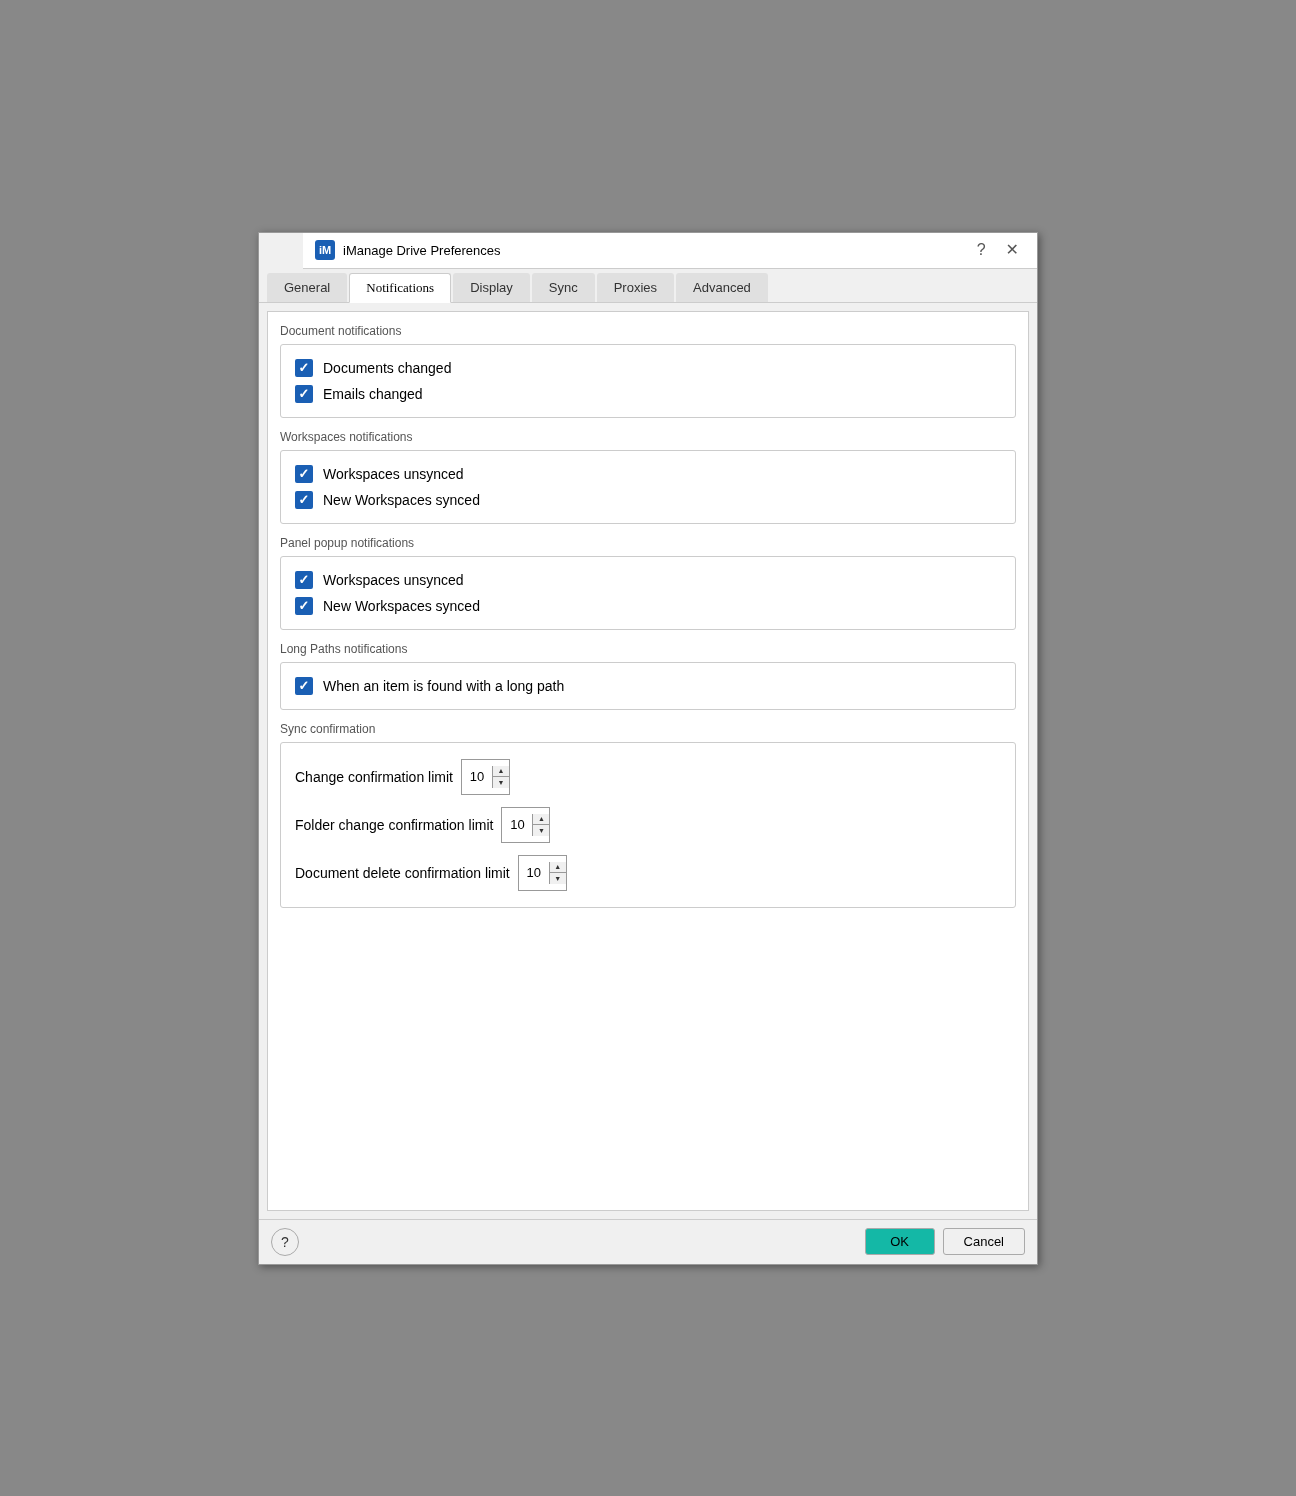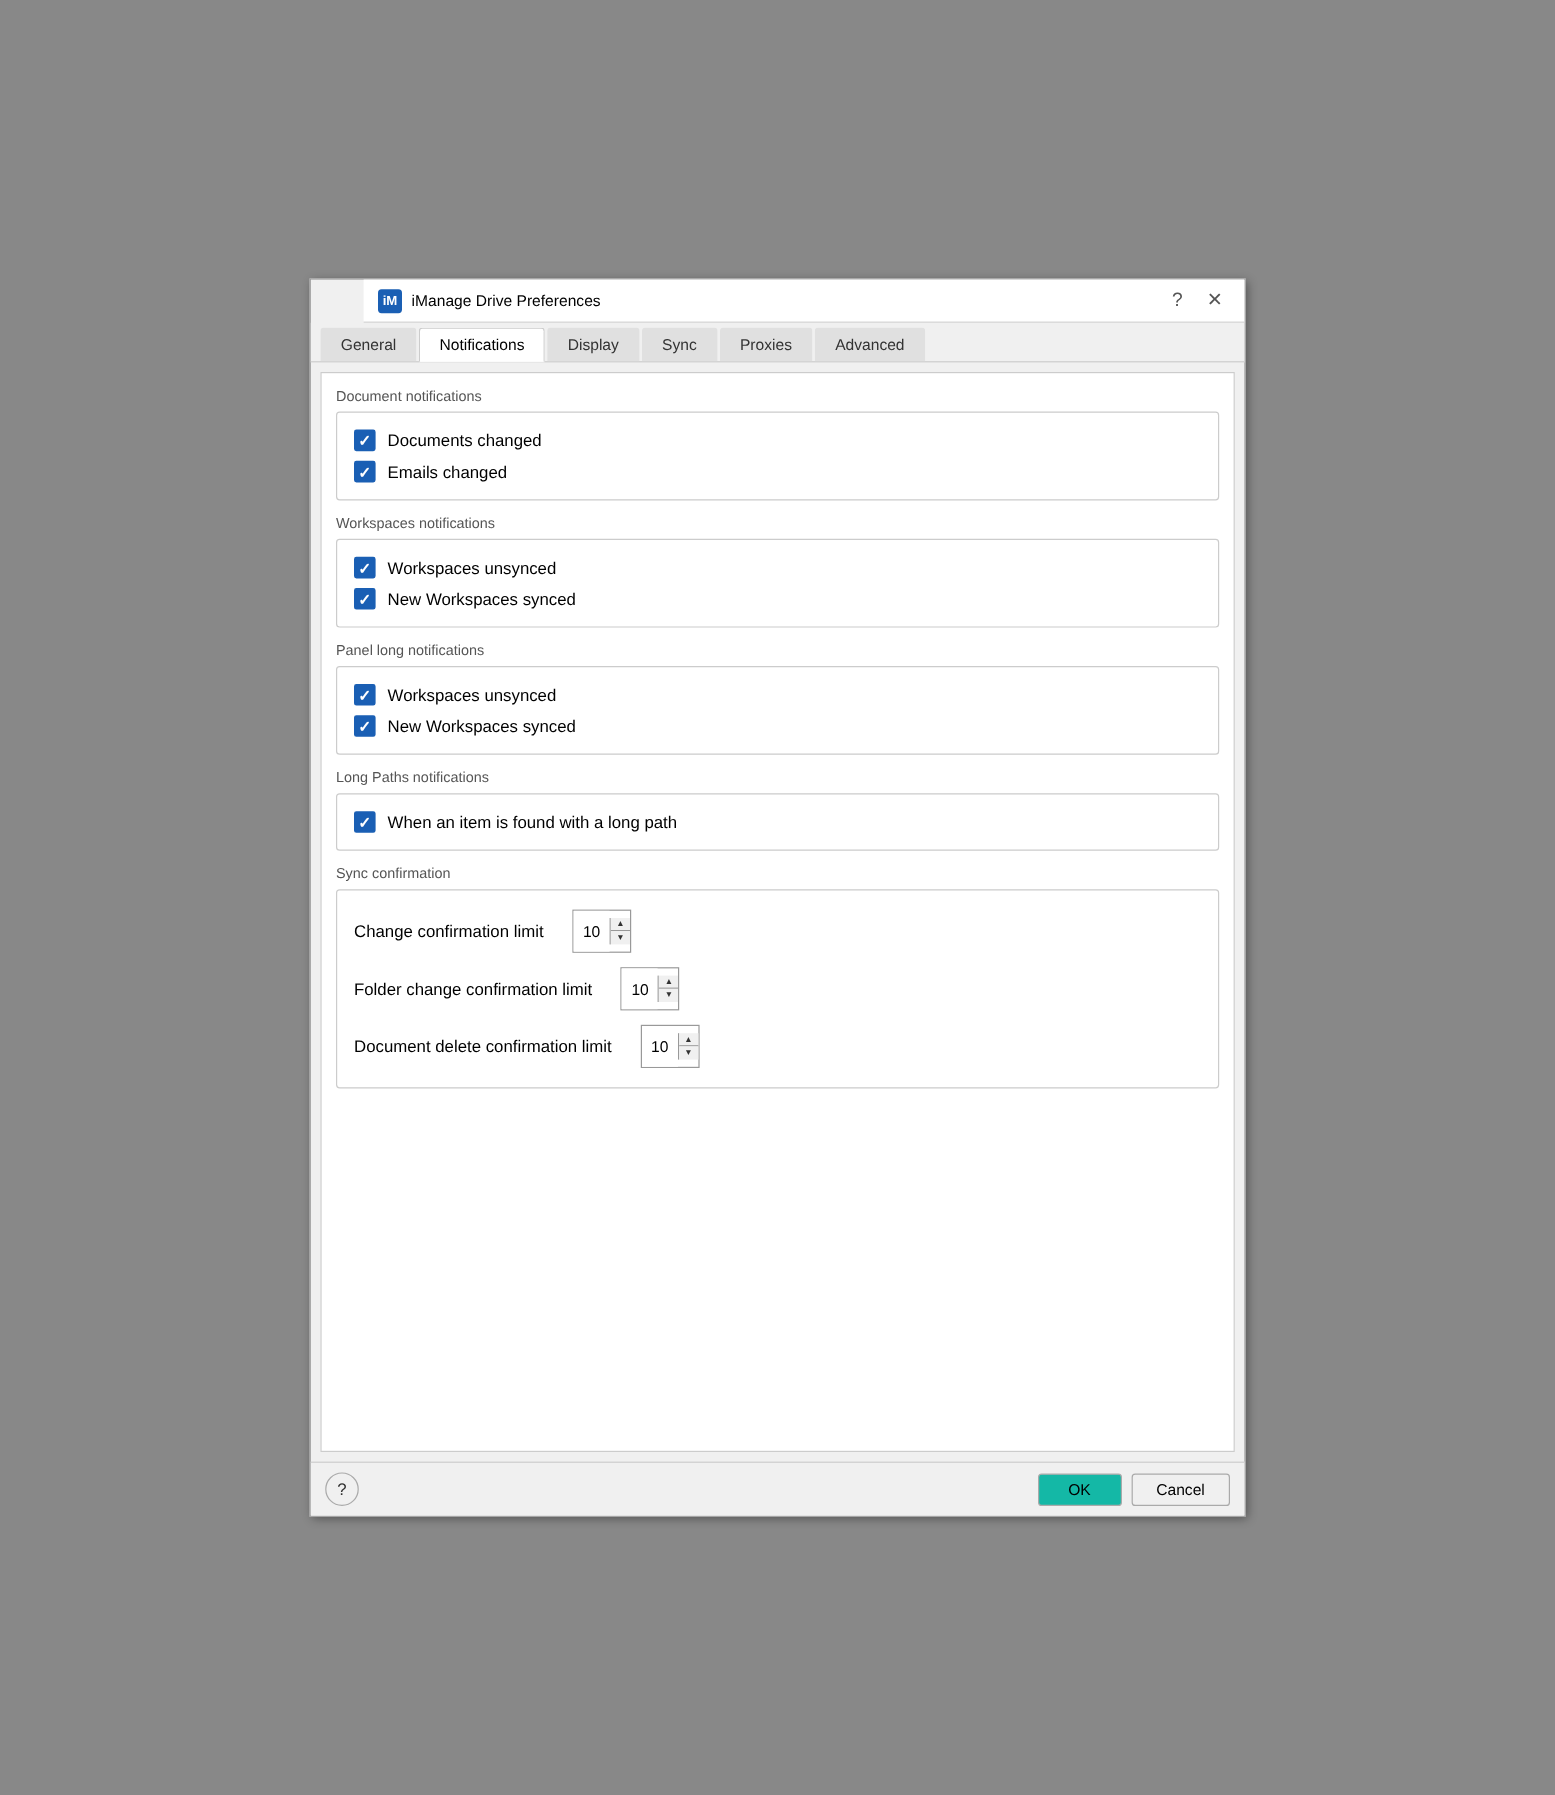--- a/index.html
+++ b/index.html
@@ -83,20 +83,21 @@
       border-radius: 3px 3px 0 0;
     }
     .tab.active {
       background: #fff;
       border-color: #ccc;
       border-bottom: 1px solid #fff;
       color: #000;
       font-weight: 500;
       margin-bottom: -1px;
       z-index: 1;
+      font-family: Liberation Serif, serif;
     }
 
     .content {
       background: #fff;
       border: 1px solid #ccc;
       margin: 8px;
       padding: 12px;
       min-height: 900px;
     }
 
@@ -141,21 +142,21 @@
       content: '✓';
       color: white;
       font-size: 13px;
       font-weight: bold;
       line-height: 1;
     }
 
     .spinbox-row {
       display: flex;
       align-items: center;
-      gap: 24px;
+      gap: 8px;
       padding: 6px 0;
       font-size: 14px;
       color: #000;
     }
     .spinbox {
       display: flex;
       align-items: center;
       border: 1px solid #999;
       background: #fff;
       height: 36px;
@@ -275,21 +276,21 @@
       <div class="checkbox-row">
         <div class="checkbox-custom"></div>
         <span>Workspaces unsynced</span>
       </div>
       <div class="checkbox-row">
         <div class="checkbox-custom"></div>
         <span>New Workspaces synced</span>
       </div>
     </div>
 
-    <div class="section-label">Panel long notifications</div>
+    <div class="section-label">Panel popup notifications</div>
     <div class="section-box">
       <div class="checkbox-row">
         <div class="checkbox-custom"></div>
         <span>Workspaces unsynced</span>
       </div>
       <div class="checkbox-row">
         <div class="checkbox-custom"></div>
         <span>New Workspaces synced</span>
       </div>
     </div>

